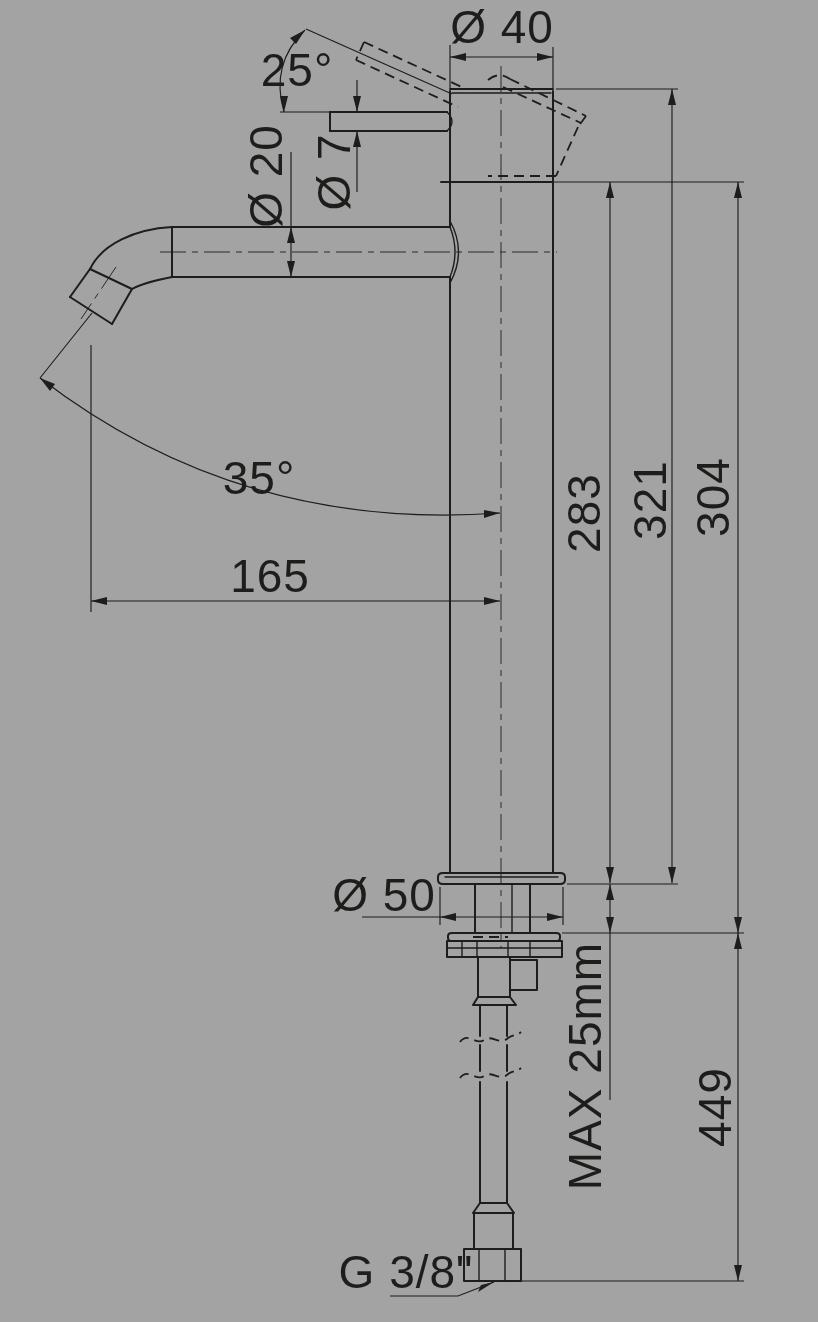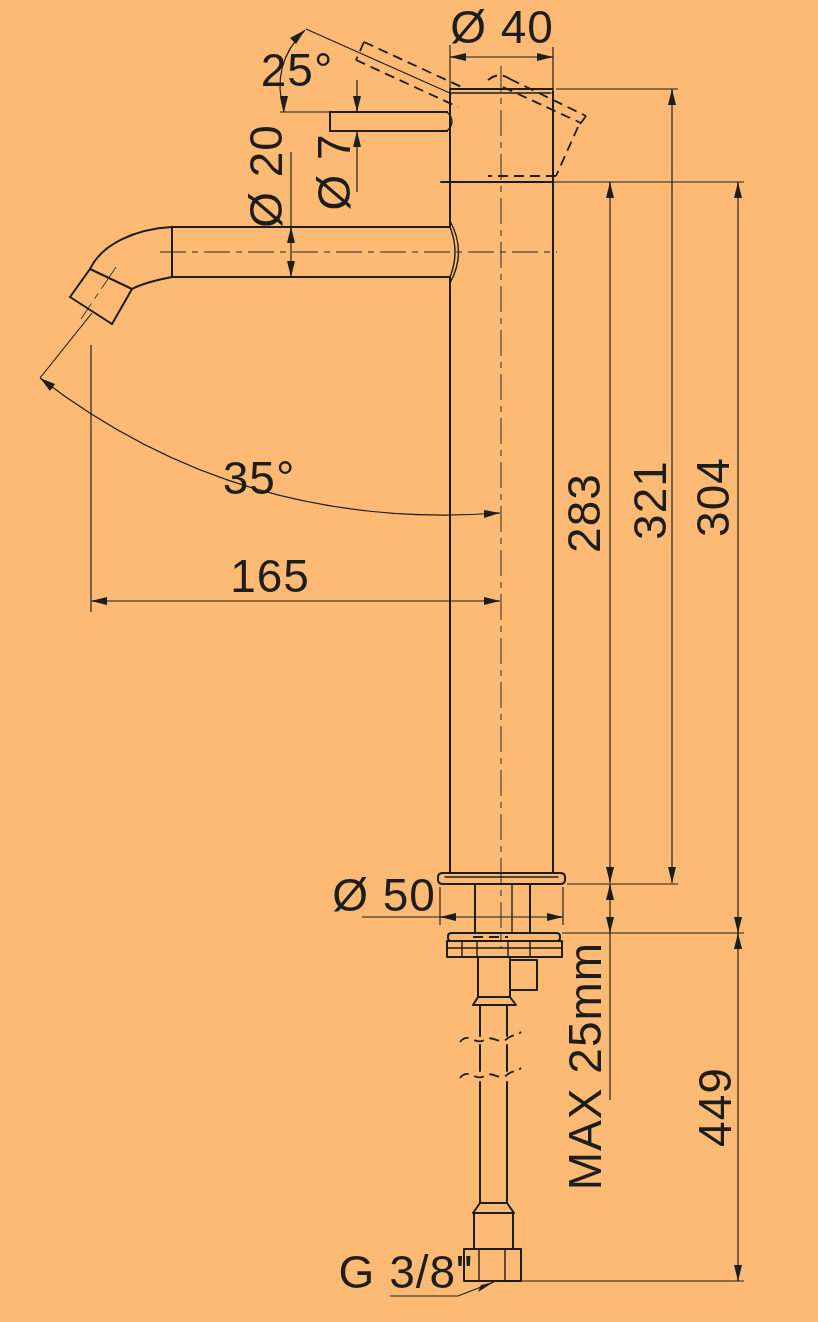--- a/index.html
+++ b/index.html
@@ -1,16 +1,16 @@
 <!DOCTYPE html>
 <html><head>
 <meta charset="utf-8">
 <style>
   html,body{margin:0;padding:0;background:#ffffff;}
-  .sheet{position:relative;width:818px;height:1322px;background:#fdba74;overflow:hidden;}
+  .sheet{position:relative;width:818px;height:1322px;background:#a3a3a3;overflow:hidden;}
   svg{display:block;}
   .obj{stroke:#1d1d1b;stroke-width:2;fill:none;stroke-linecap:round;stroke-linejoin:round;}
   .obj-thin{stroke:#1d1d1b;stroke-width:1.4;fill:none;stroke-linecap:round;}
   .hid{stroke:#1d1d1b;stroke-width:1.8;fill:none;stroke-dasharray:10 6;stroke-linecap:butt;}
   .cl{stroke:#2a2a28;stroke-width:1;fill:none;stroke-dasharray:26 6 6 6;}
   .dim{stroke:#1d1d1b;stroke-width:1.15;fill:none;}
   .arr{fill:#1d1d1b;stroke:none;}
   .lbl{font-family:"Liberation Sans","DejaVu Sans",sans-serif;font-size:46px;fill:#1d1d1b;letter-spacing:1px;}
   .mid{text-anchor:middle;}
 </style>

